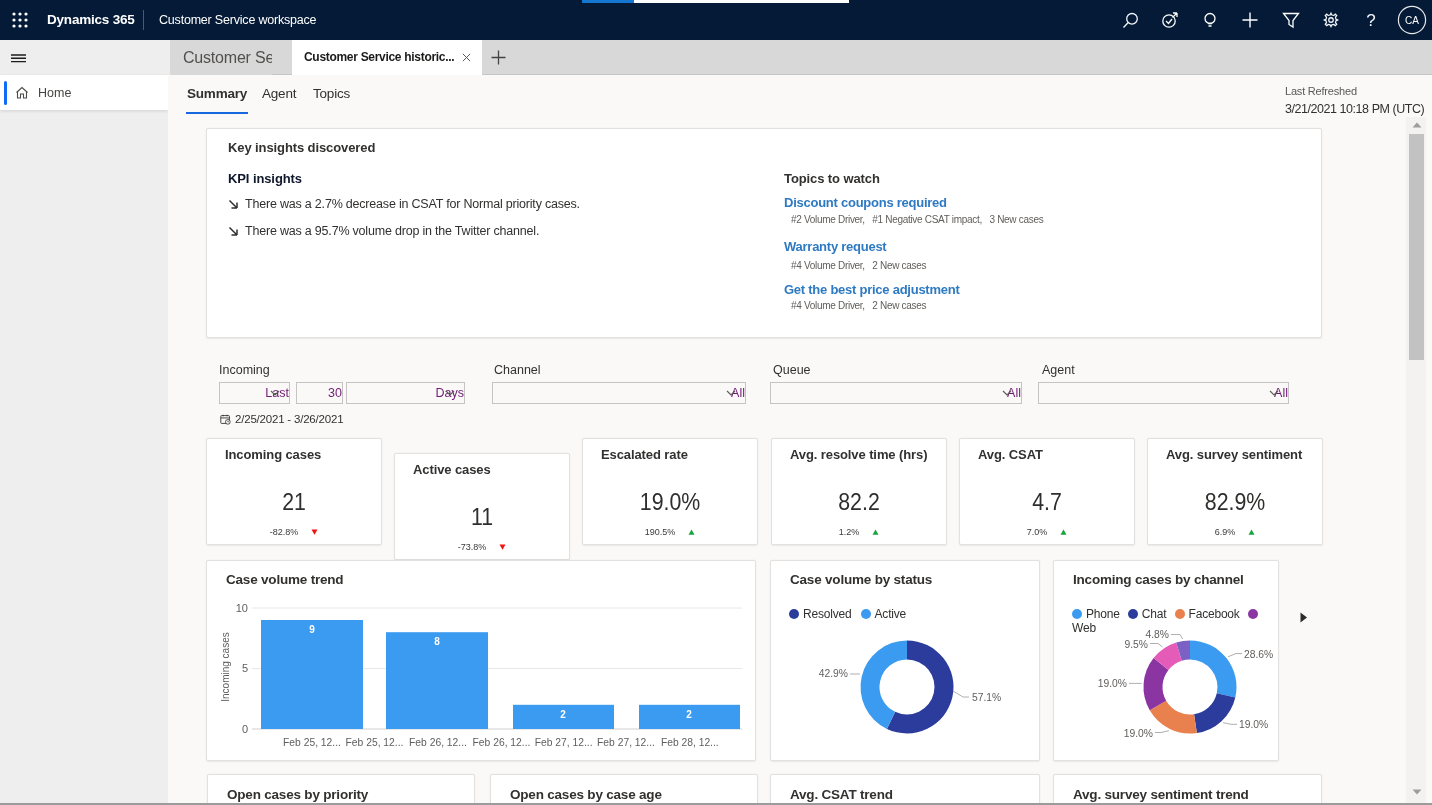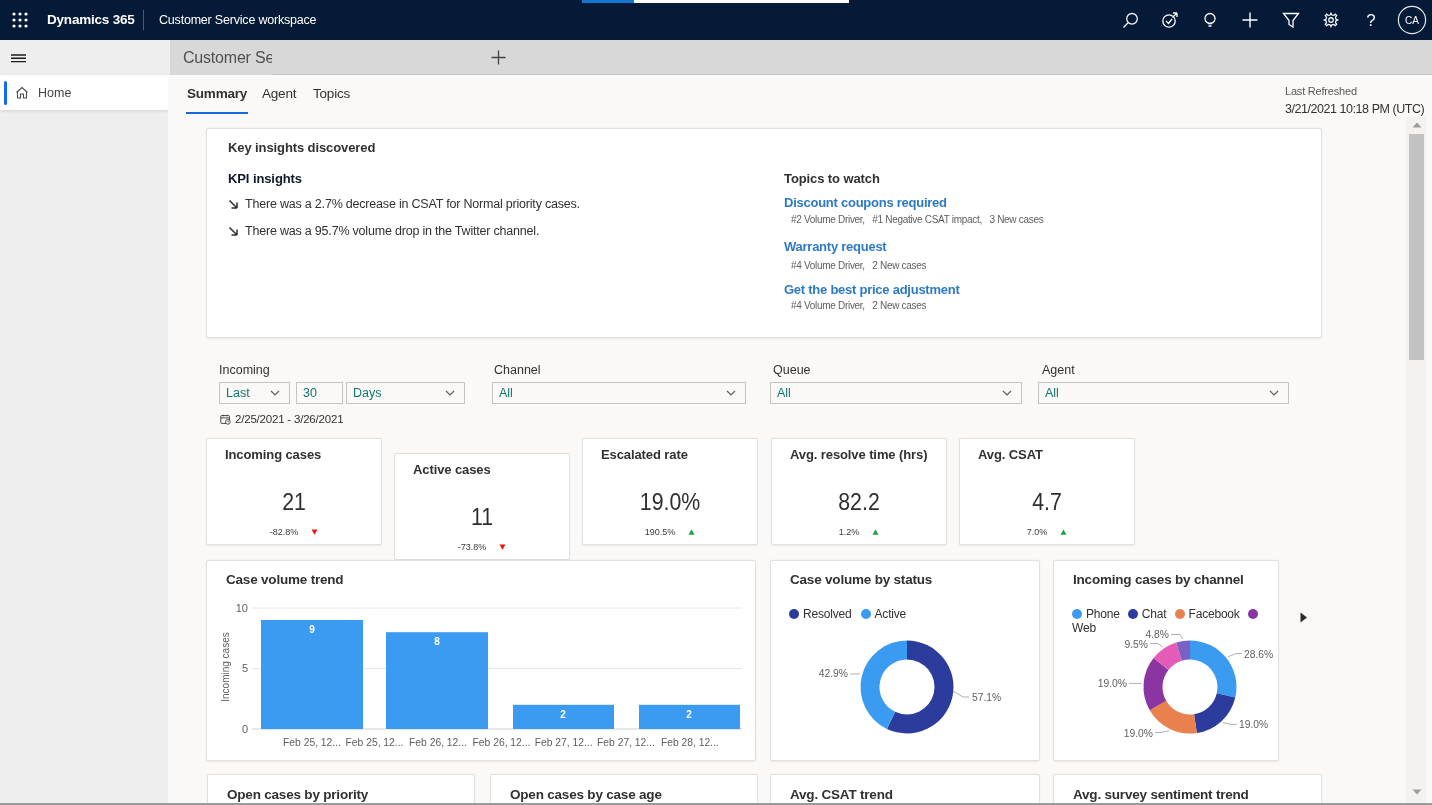--- a/index.html
+++ b/index.html
@@ -46,21 +46,21 @@
 #insights h1 { font-size:13px; font-weight:bold; color:#323130; position:absolute; left:21px; top:11px; letter-spacing:-0.1px; }
 #insights h2 { font-size:13px; font-weight:bold; color:#0f172a; position:absolute; left:21px; top:42px; letter-spacing:-0.1px; }
 .kpiline { position:absolute; left:21px; font-size:12.5px; letter-spacing:-0.2px; color:#323130; }
 .kpiline svg { vertical-align:-2px; margin-right:6px; }
 #topics-h { font-size:13px; font-weight:bold; color:#323130; position:absolute; left:577px; top:42px; letter-spacing:-0.1px; }
 .toplink { position:absolute; left:577px; font-size:13px; font-weight:bold; color:#2e7ac2; letter-spacing:-0.25px; }
 .topsub { position:absolute; left:584px; font-size:10px; letter-spacing:-0.3px; color:#605e5c; }
 
 
 .flabel { position:absolute; font-size:12.5px; color:#323130; }
-.dd { position:absolute; height:22px; border:1px solid #c6c4c2; background:#faf9f8; font-size:12.5px; color:#0f766e; line-height:20px; padding-left:6px; }
+.dd { position:absolute; height:22px; border:1px solid #c6c4c2; background:#faf9f8; font-size:12.5px; color:#701a75; line-height:20px; padding-left:6px;text-align:right; }
 .dd .chev { position:absolute; right:9px; top:7px; }
 #daterange { position:absolute; left:52px; top:338px; font-size:11.5px; letter-spacing:-0.2px; color:#323130; }
 
 
 .kpicard { height:107px; }
 .kpicard .t { position:absolute; left:18px; top:8px; font-size:13px; font-weight:bold; letter-spacing:-0.1px; color:#323130; }
 .kpicard .v { position:absolute; left:0; width:100%; top:49px; text-align:center; font-size:24.5px; font-weight:400; color:#2f2e2d; transform:scaleX(0.87); }
 .kpicard .d { position:absolute; left:0; width:100%; top:88px; text-align:center; font-size:9px; color:#3b3a39; }
 .kpicard .d svg { margin-left:13px; vertical-align:0px; }
 
@@ -138,20 +138,25 @@
 </div>
 <div id="strip-blue"></div>
 <div id="strip-white"></div>
 
 <div id="tabstrip">
   <div class="rightbg"></div>
   <svg class="abs" style="left:11px;top:14px" width="15" height="9" viewBox="0 0 15 9">
       <path d="M0 1 h15 M0 4.3 h15 M0 7.6 h15" stroke="#1c1c1c" stroke-width="1.4"></path>
     </svg>
   <div class="tab1">Customer Service ...</div>
+  <div class="tab2">Customer Service historic...
+    <svg class="tabx" viewBox="0 0 16 16">
+        <path d="M3.5 3.5 L12.5 12.5 M12.5 3.5 L3.5 12.5" stroke="#555" stroke-width="1.2"></path>
+      </svg>
+  </div>
   <svg class="abs" style="left:491px;top:10px" width="15" height="15" viewBox="0 0 15 15">
       <path d="M7.5 0.5 V14.5 M0.5 7.5 H14.5" stroke="#444" stroke-width="1.3"></path>
     </svg>
 </div>
 
 <div id="sidebar">
   <div id="homerow">
     <div class="bar"></div>
     <svg class="abs" style="left:15px;top:11px" width="14" height="13" viewBox="0 0 14 13">
         <path d="M1.5 6.5 L7 1.5 L12.5 6.5 M2.5 6 V12 H5.5 V8 H8.5 V12 H11.5 V6" fill="none" stroke="#4a4a48" stroke-width="1.1"></path>
@@ -237,20 +242,27 @@
     <div class="t">Avg. resolve time (hrs)</div>
       <div class="v">82.2</div>
     <div class="d">1.2%<svg width="7" height="6" viewBox="0 0 9 8">
           <path d="M4.5 0.5 L8.5 7.5 H0.5 Z" fill="#17a53c"></path>
         </svg></div>
   </div>
   <div class="card kpicard" style="left:791px;top:363px;width:176px">
     <div class="t">Avg. CSAT</div>
       <div class="v">4.7</div>
     <div class="d">7.0%<svg width="7" height="6" viewBox="0 0 9 8">
+          <path d="M4.5 0.5 L8.5 7.5 H0.5 Z" fill="#17a53c"></path>
+        </svg></div>
+  </div>
+  <div class="card kpicard" style="left:979px;top:363px;width:176px">
+    <div class="t">Avg. survey sentiment</div>
+      <div class="v">82.9%</div>
+    <div class="d">6.9%<svg width="7" height="6" viewBox="0 0 9 8">
           <path d="M4.5 0.5 L8.5 7.5 H0.5 Z" fill="#17a53c"></path>
         </svg></div>
   </div>
 
   <div class="card" id="chart-bar" style="left:38px;top:485px;width:550px;height:201px">
     <div class="ctitle">Case volume trend</div>
     <svg class="abs" style="left:0;top:25px" width="550" height="166" viewBox="0 0 550 166">
       <text x="22" y="81" transform="rotate(-90 22 81)" text-anchor="middle" font-size="10" fill="#605e5c">Incoming cases</text>
       <text x="41" y="26" text-anchor="end" font-size="11" fill="#605e5c">10</text>
       <text x="41" y="86" text-anchor="end" font-size="11" fill="#605e5c">5</text>

